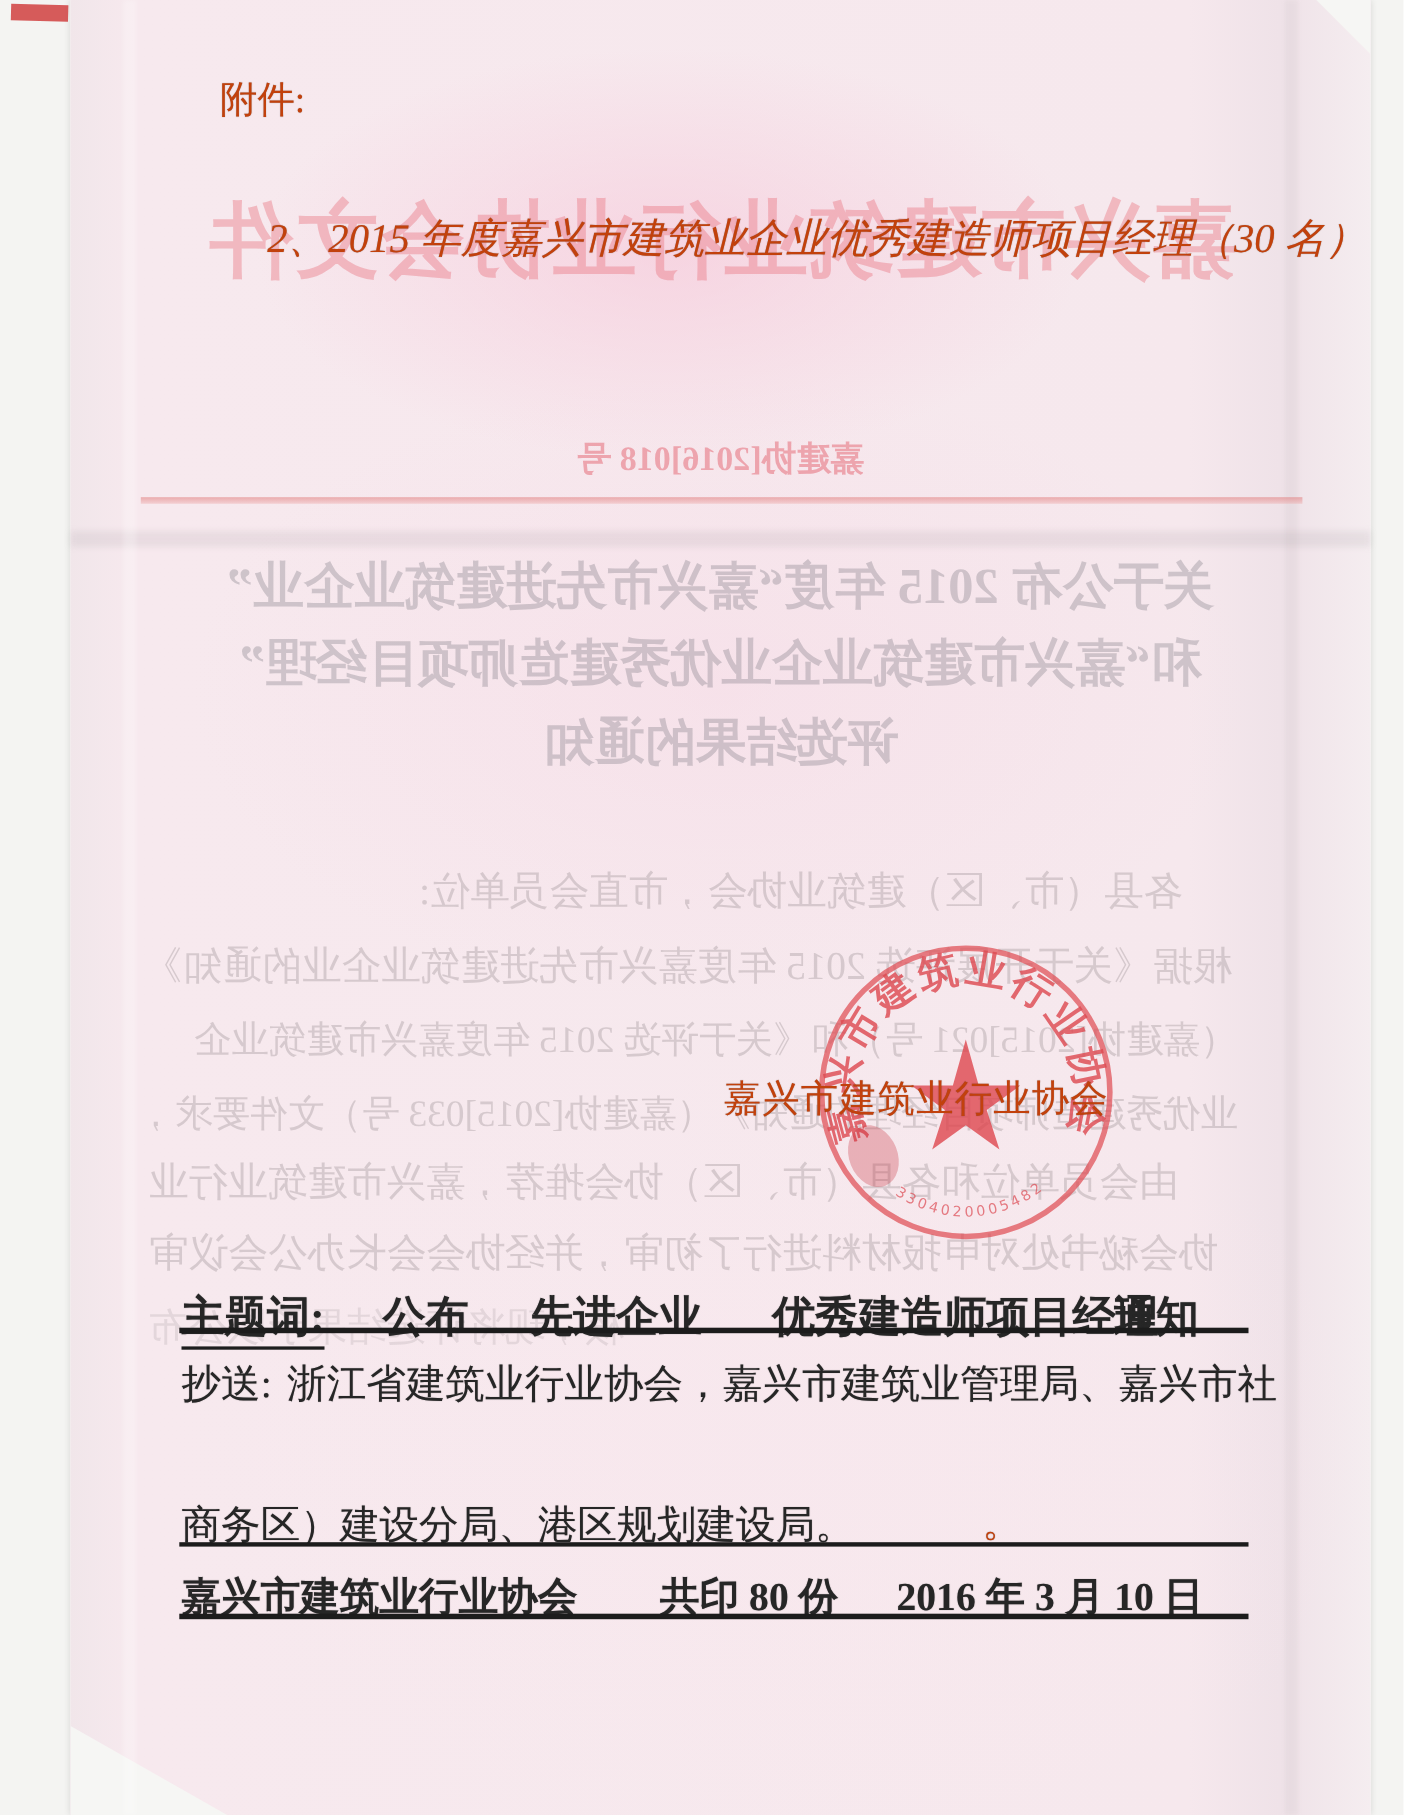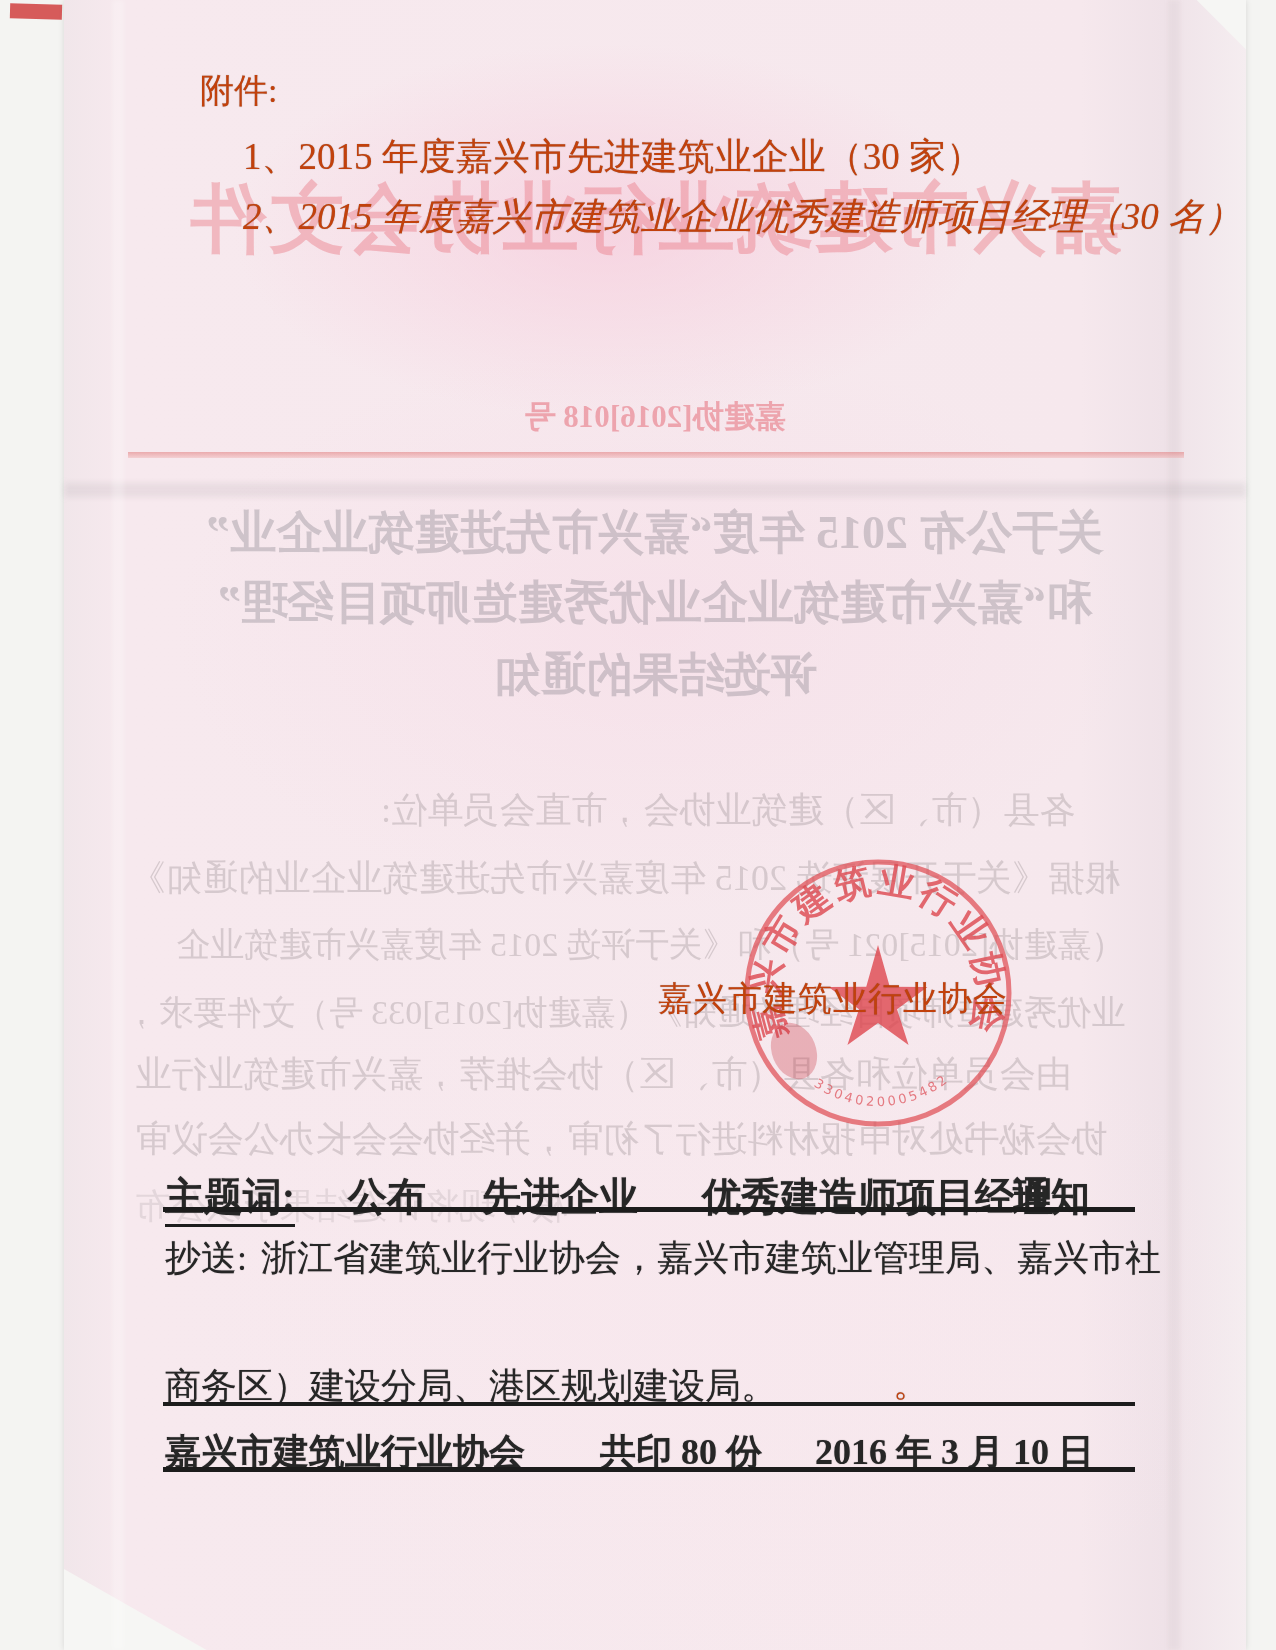--- a/index.html
+++ b/index.html
@@ -108,21 +108,20 @@
 
   <div class="bleed bleed-body bleed-b0 mirror">各县（市、区）建筑业协会，市直会员单位:</div>
   <div class="bleed bleed-body bleed-b1 mirror">根据《关于开展评选 2015 年度嘉兴市先进建筑业企业的通知》</div>
   <div class="bleed bleed-body bleed-b2 mirror">（嘉建协[2015]021 号）和《关于评选 2015 年度嘉兴市建筑业企</div>
   <div class="bleed bleed-body bleed-b3 mirror">业优秀建造师项目经理的通知》（嘉建协[2015]033 号）文件要求，</div>
   <div class="bleed bleed-body bleed-b4 mirror">由会员单位和各县（市、区）协会推荐，嘉兴市建筑业行业</div>
   <div class="bleed bleed-body bleed-b5 mirror">协会秘书处对申报材料进行了初审，并经协会会长办公会议审</div>
   <div class="bleed bleed-body bleed-b6 mirror">核，现将评选结果予以公布</div>
 
   <div class="ink attach-label">附件:</div>
-  <div class="ink attach-item-1">1、2015 年度嘉兴市先进建筑业企业（30 家）</div>
   <div class="ink attach-item-2">2、2015 年度嘉兴市建筑业企业优秀建造师项目经理（30 名）</div>
 
   <svg class="seal" viewBox="-145 -145 290 290">
     <circle cx="0" cy="0" r="131" fill="none" stroke="rgba(223,77,84,.72)" stroke-width="5"></circle>
     <defs>
       <path id="arcTop" d="M -90.6 42.3 A 100 100 0 1 1 90.6 42.3" fill="none"></path>
       <path id="arcBottom" d="M -75.6 84 A 113 113 0 0 0 75.6 84" fill="none"></path>
     </defs>
     <text font-size="36" font-weight="bold" fill="rgba(221,74,82,.82)" font-family="Liberation Serif, DejaVu Serif, serif" textLength="395" lengthAdjust="spacing">
       <textPath href="#arcTop">嘉兴市建筑业行业协会</textPath>

